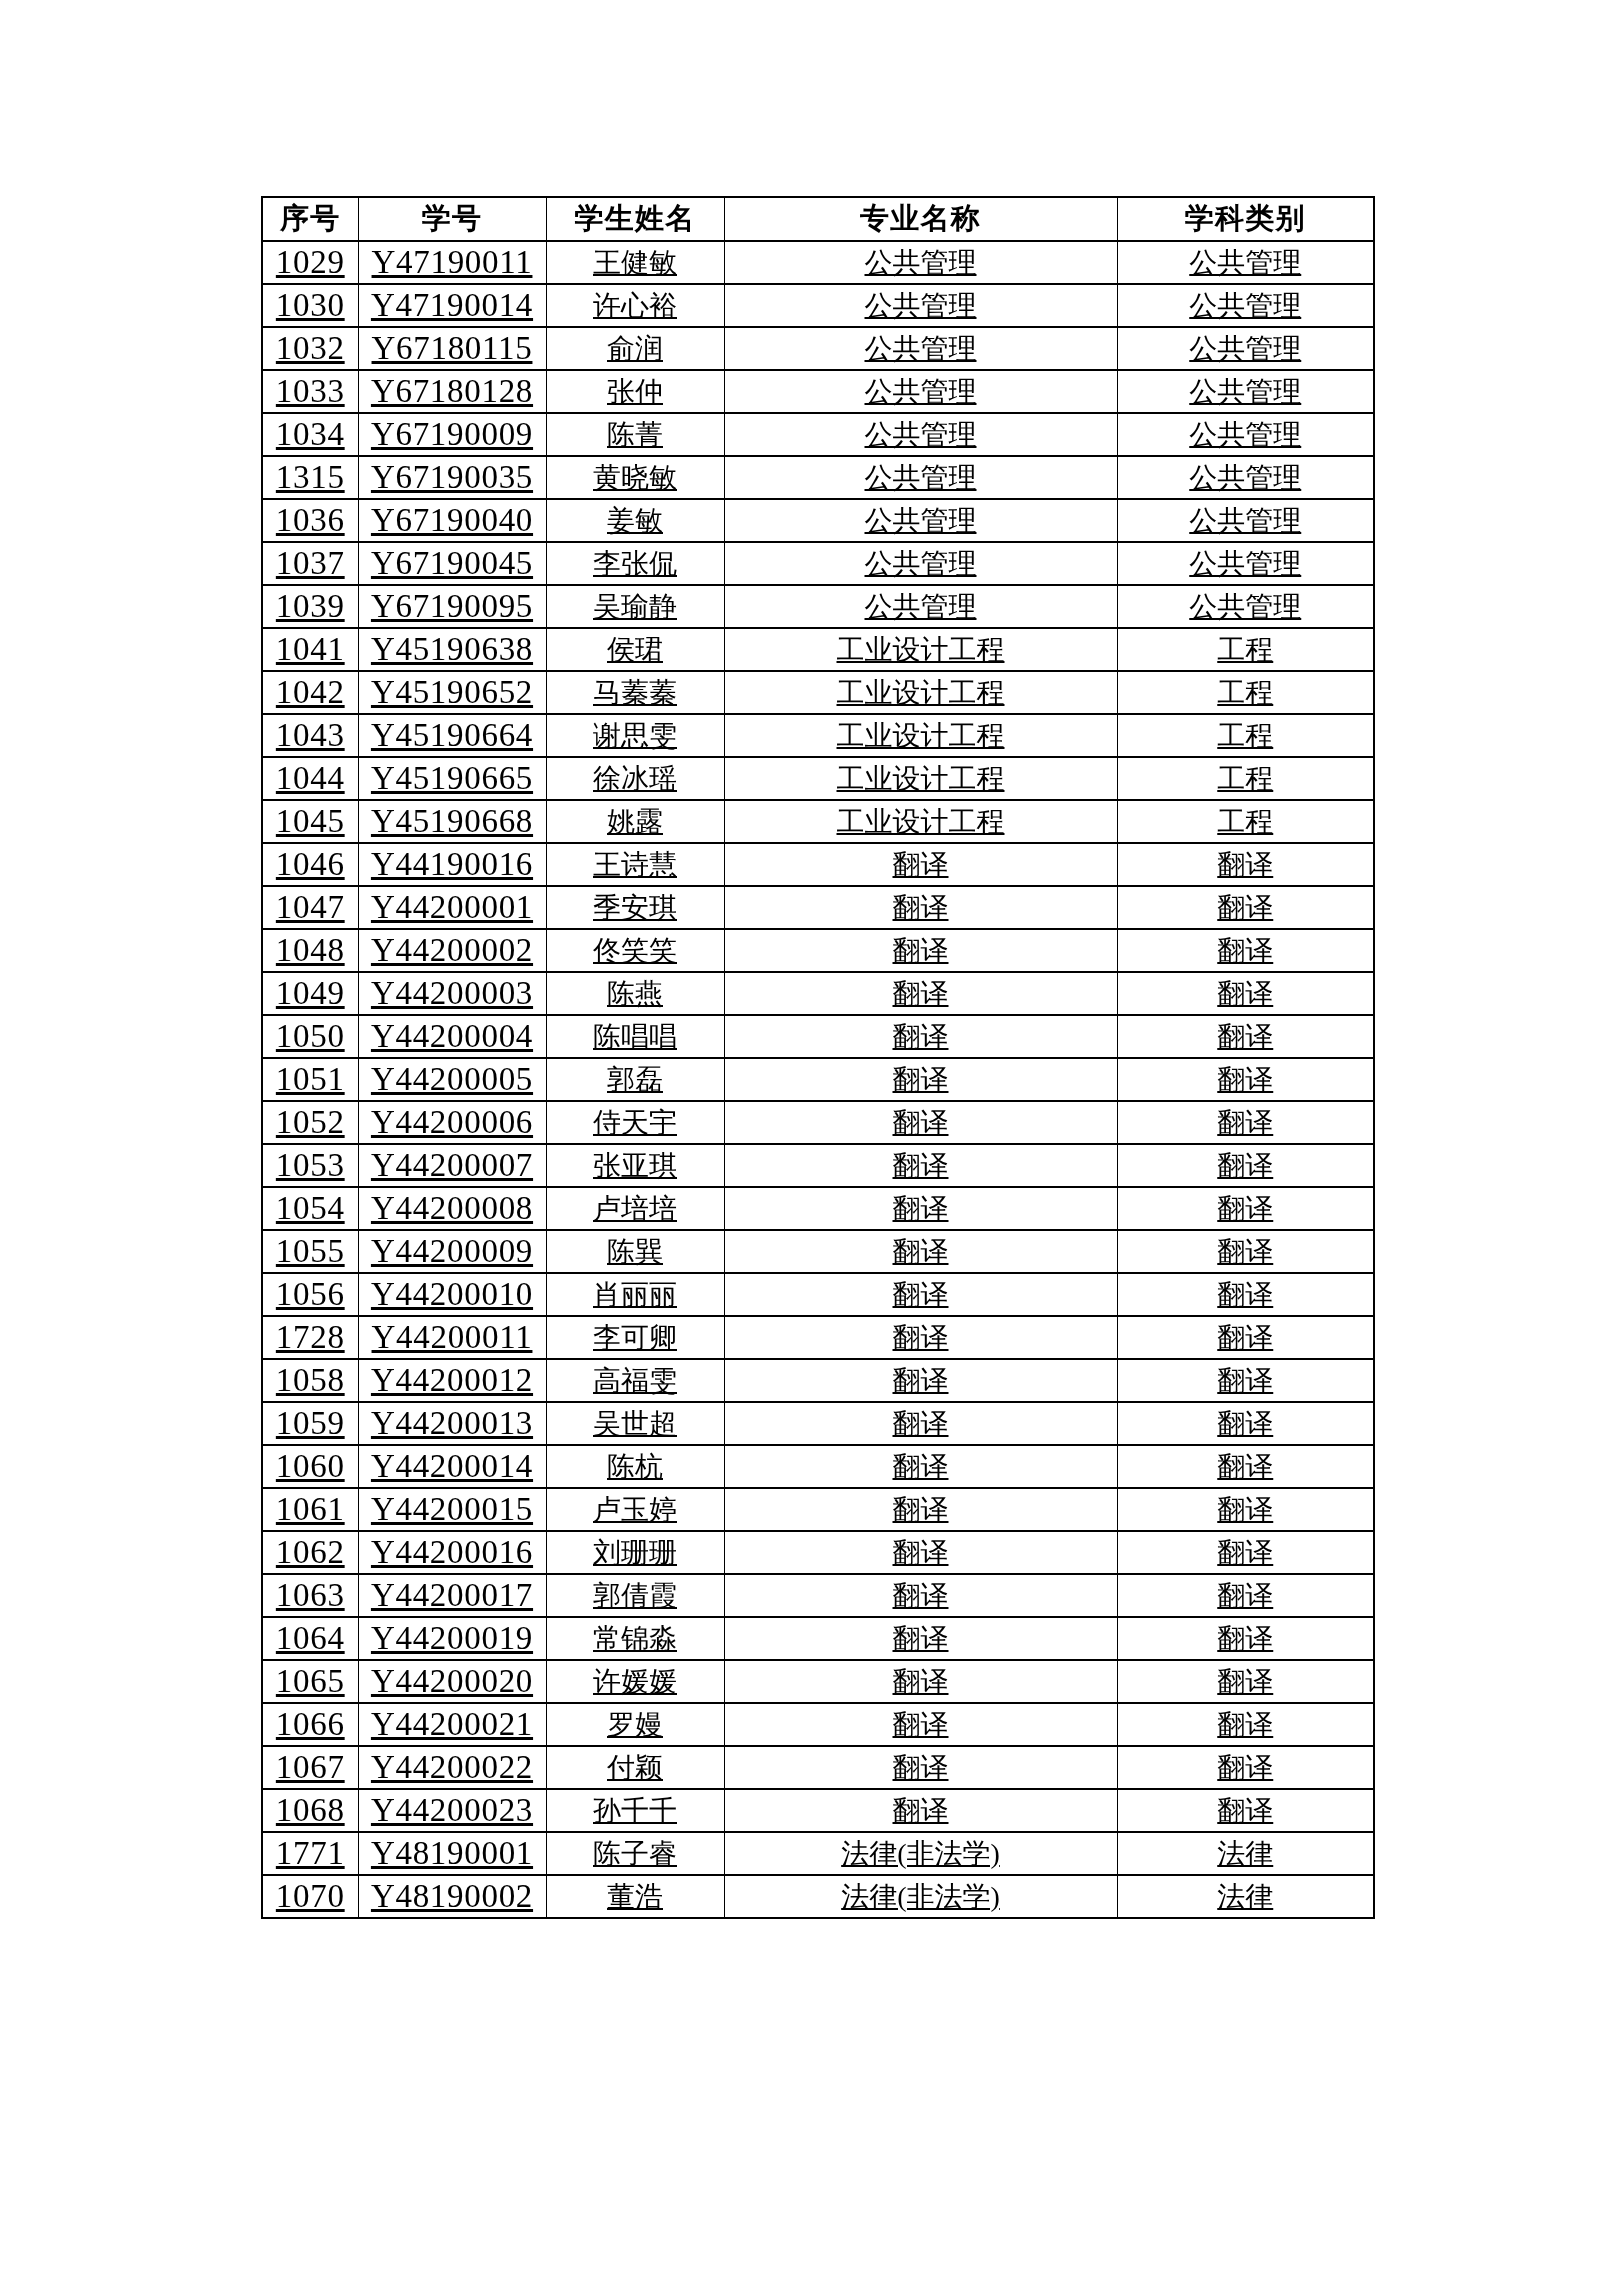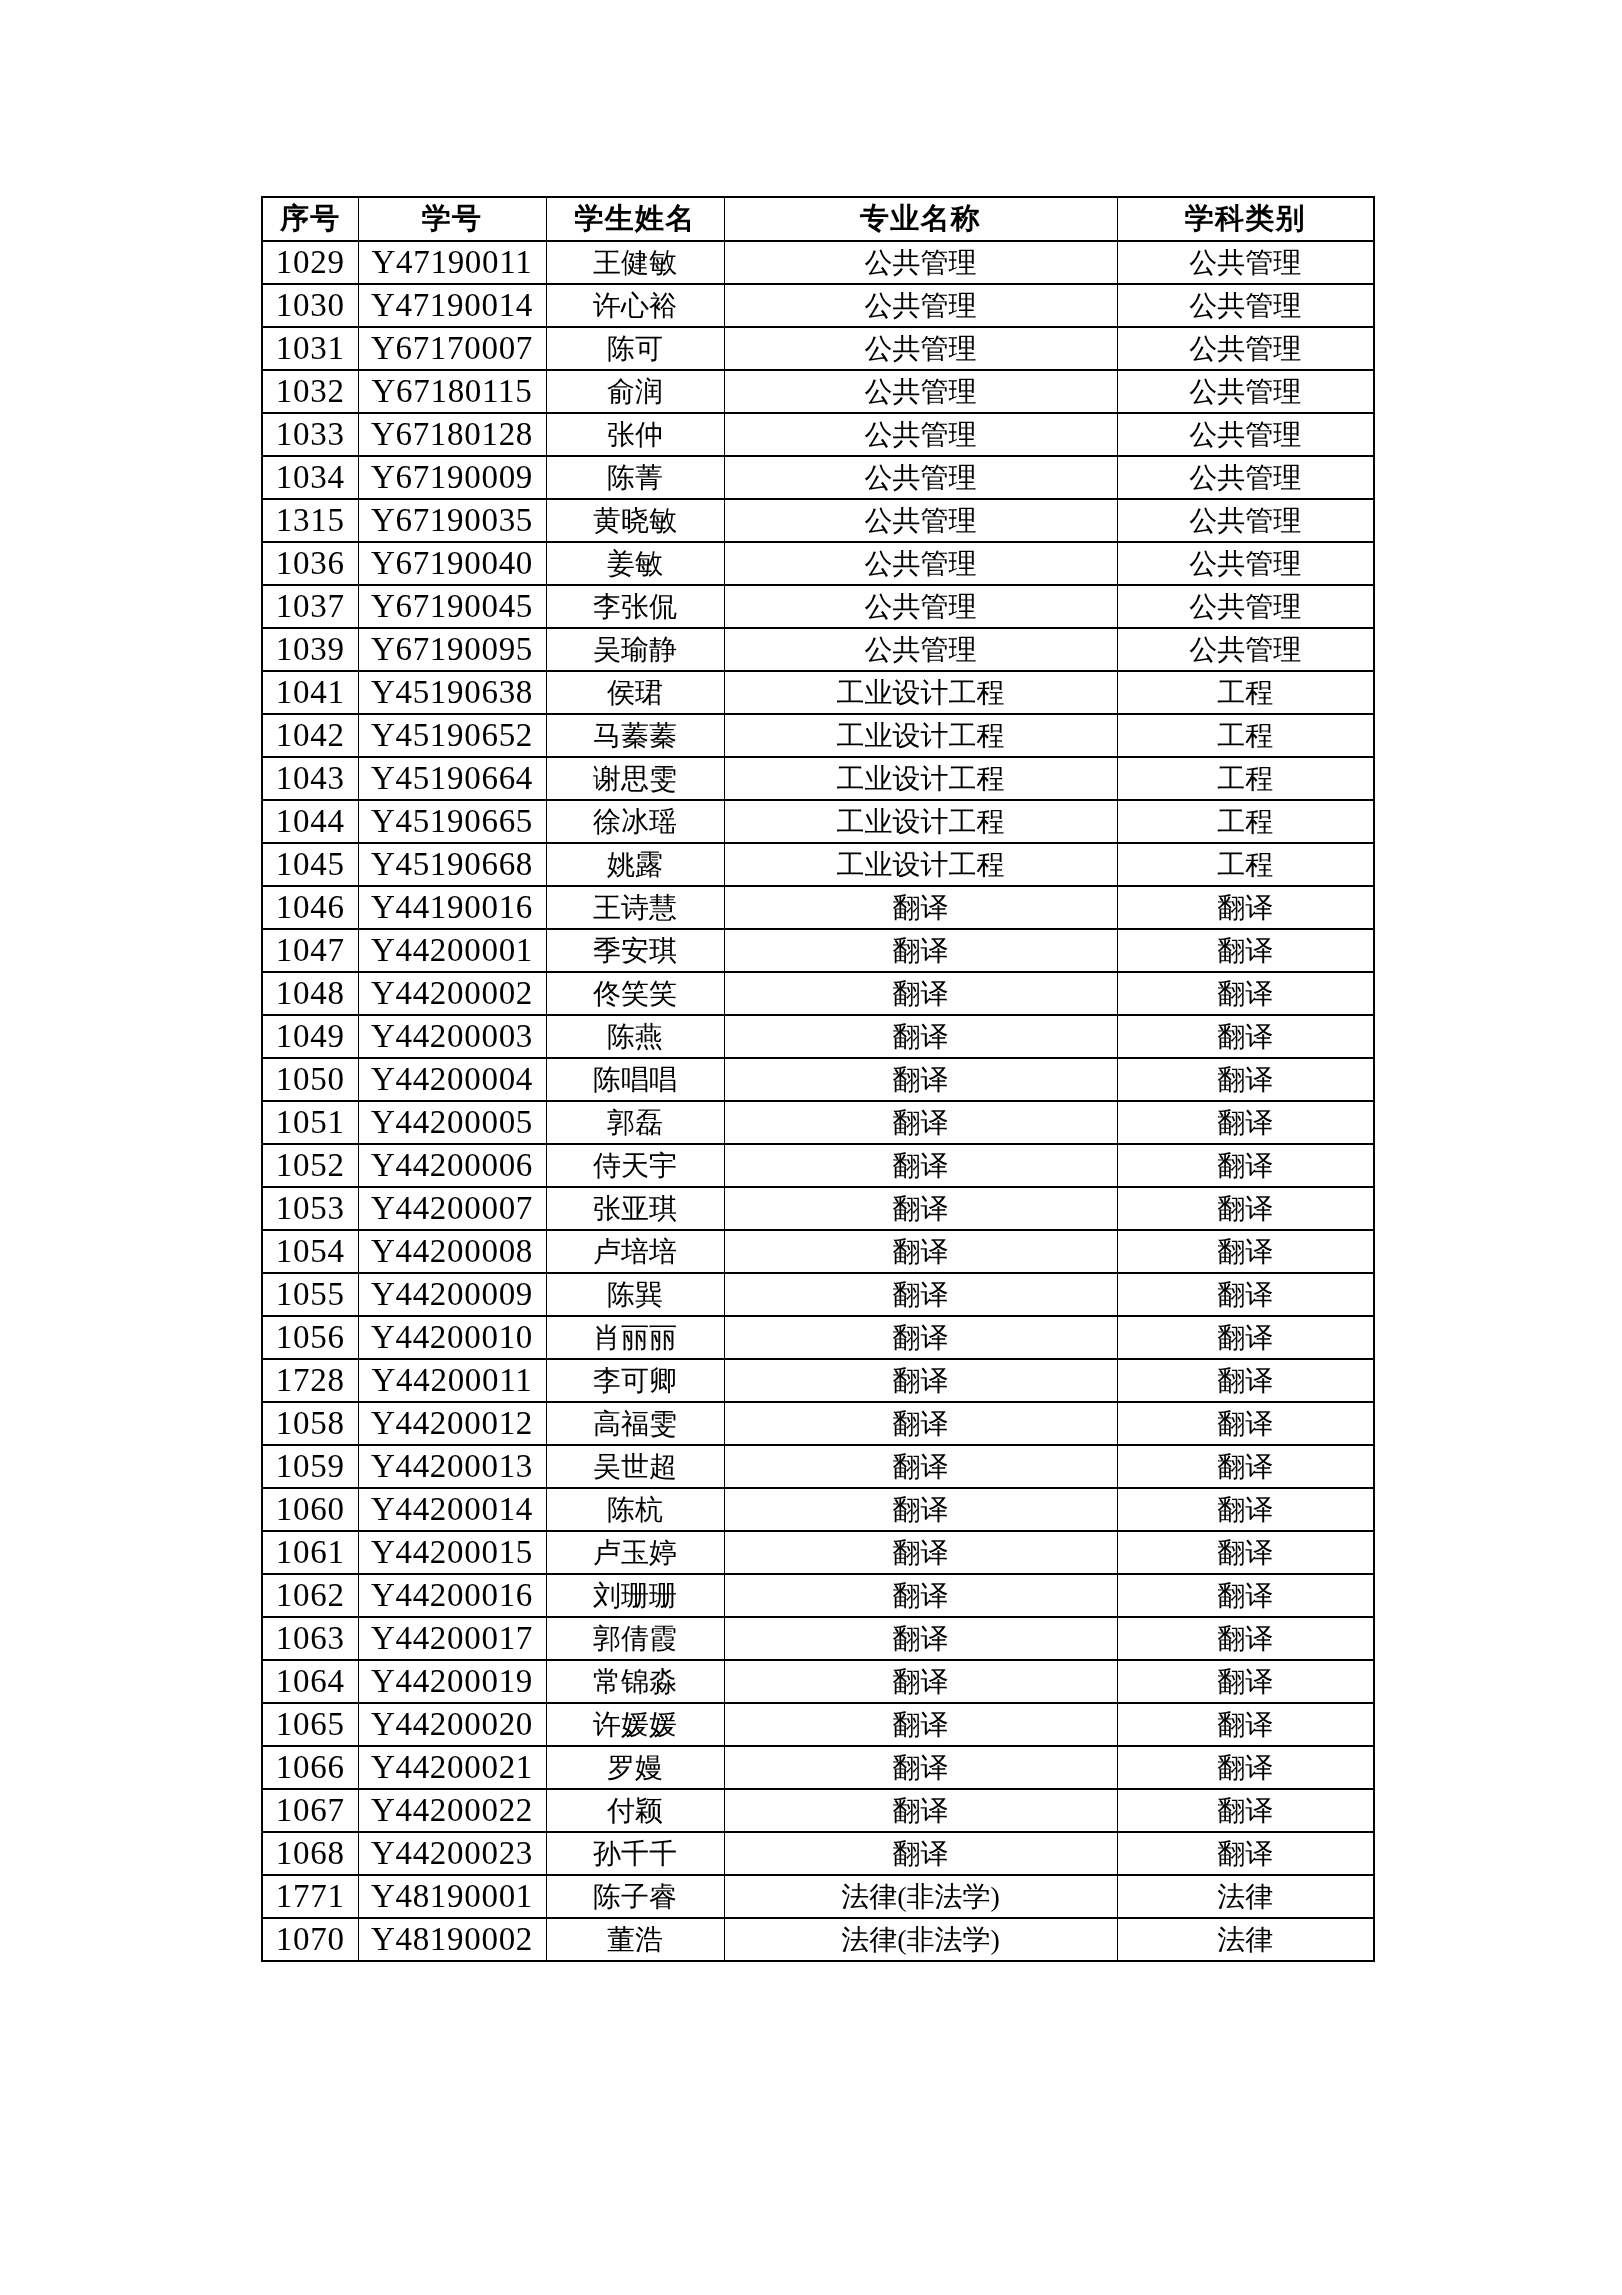--- a/index.html
+++ b/index.html
@@ -36,21 +36,21 @@
     border-bottom: 2.6px solid #000000;
     border-left: 1.3px solid #000000;
     border-right: 1.3px solid #000000;
     text-align: center;
     vertical-align: middle;
     padding: 0;
     overflow: hidden;
     white-space: nowrap;
   }
   table.roster thead tr { height: 44px; }
-  table.roster tbody tr { height: 43px; }
+  table.roster tbody tr { height: 43px; text-decoration: underline; }
   table.roster th {
     font-size: 29px;
     font-weight: bold;
     letter-spacing: 1.3px;
   }
   table.roster td {
     font-size: 28px;
   }
   table.roster td.num {
     font-size: 33px;
@@ -87,27 +87,20 @@
           <td>公共管理</td>
         </tr>
         <tr>
           <td class="num">1030</td>
           <td class="num">Y47190014</td>
           <td>许心裕</td>
           <td>公共管理</td>
           <td>公共管理</td>
         </tr>
         <tr>
-          <td class="num">1031</td>
-          <td class="num">Y67170007</td>
-          <td>陈可</td>
-          <td>公共管理</td>
-          <td>公共管理</td>
-        </tr>
-        <tr>
           <td class="num">1032</td>
           <td class="num">Y67180115</td>
           <td>俞润</td>
           <td>公共管理</td>
           <td>公共管理</td>
         </tr>
         <tr>
           <td class="num">1033</td>
           <td class="num">Y67180128</td>
           <td>张仲</td>

